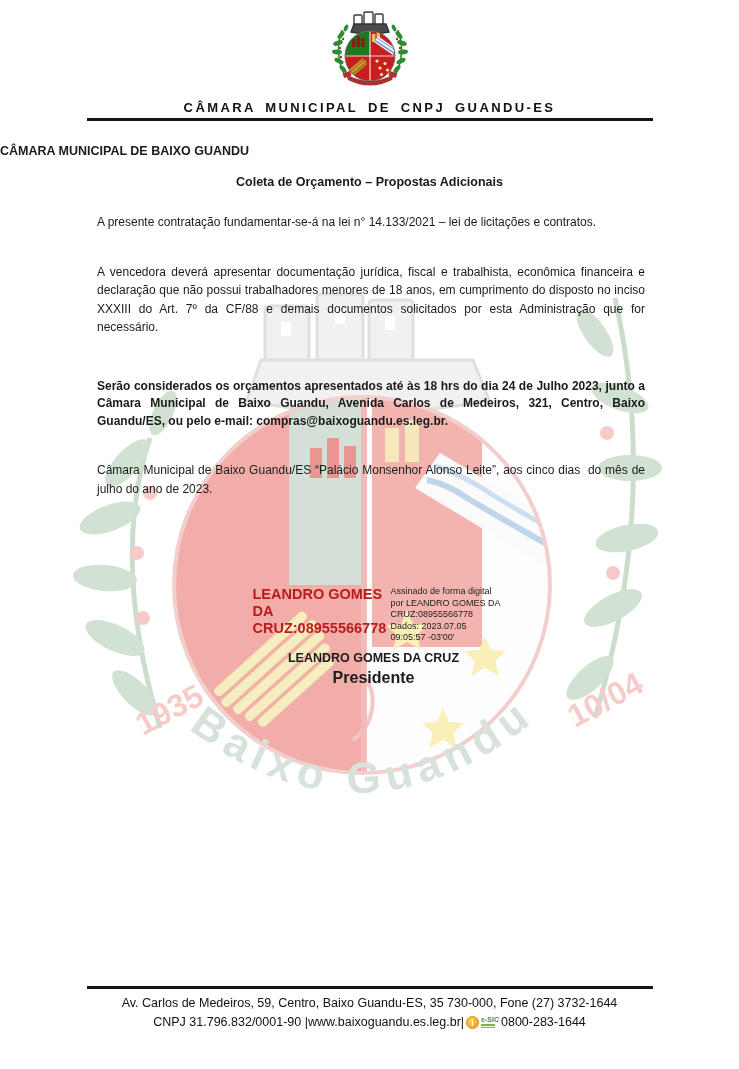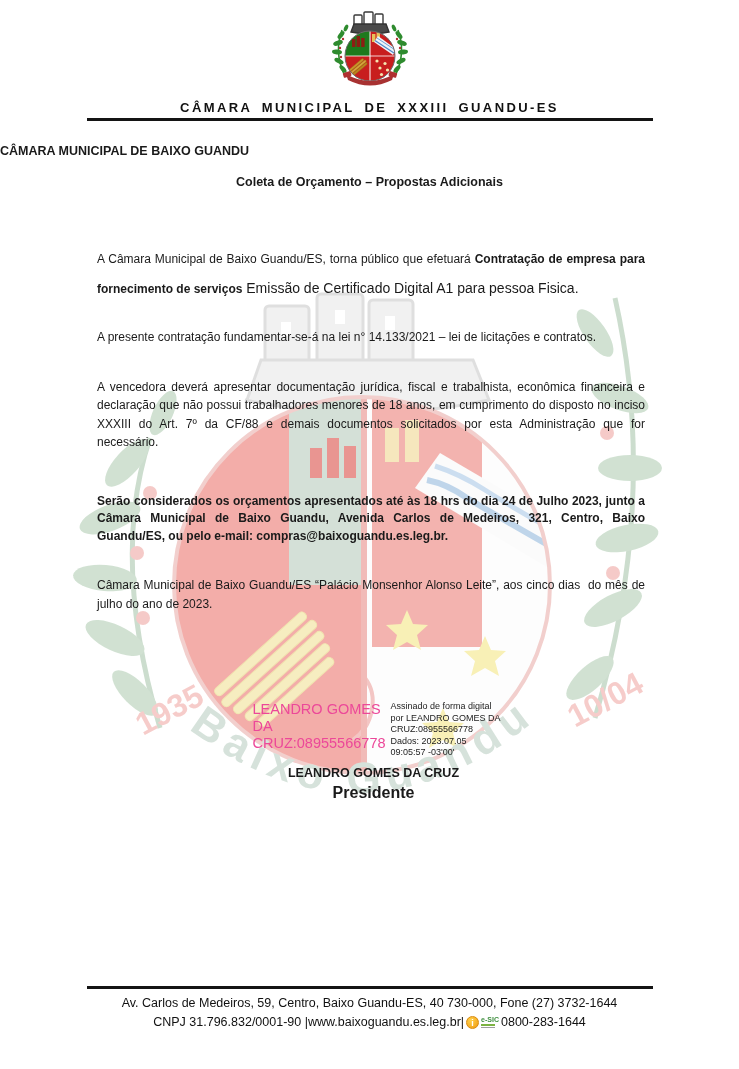--- a/index.html
+++ b/index.html
@@ -26,22 +26,22 @@
   .p1 { margin-top:56px; line-height:29px !important; }
   .p1 .bold { font-weight:bold; }
   .p1 .large { font-size:14px; }
   .p2 { margin-top:24px; text-align:left !important; }
   .p3 { margin-top:31px; }
   .p4 { margin-top:41px; font-weight:bold; line-height:17.5px !important; }
   .p5 { margin-top:31px; white-space:pre-wrap; }
   
   .sig-row { display:flex; justify-content:center; margin-top:88px; margin-left:30px; align-items:flex-start; }
   .stamp-name {
-    width:134px; font-weight:normal; font-size:14.5px; line-height:17px;
-    white-space:pre-line; color:#ec4899;
+    width:134px; font-weight:bold; font-size:14.5px; line-height:17px;
+    white-space:pre-line; color:#b91c1c;
   }
   .stamp-details {
     width:126px; font-size:9px; line-height:11.6px; margin-left:4px;
     white-space:pre-line; font-weight:normal; color:#222;
   }
   .signer-name { text-align:center; font-weight:bold; font-size:12.5px; margin-top:7px; margin-left:8px; }
   .signer-role { text-align:center; font-weight:bold; font-size:16px; margin-top:4px; margin-left:8px; }
   
   .footer { position:absolute; left:0; top:986px; width:739px; z-index:1; }
   .footer-rule { width:566px; height:2.5px; background:#141414; margin:0 auto; }
@@ -241,28 +241,27 @@
         <line x1="41" y1="23" x2="41" y2="73" stroke="#ffffff" stroke-width="1"></line>
         <line x1="16" y1="48" x2="66" y2="48" stroke="#ffffff" stroke-width="0.8"></line>
       </g>
       <circle cx="41" cy="48" r="25" fill="none" stroke="#6a6a6a" stroke-width="1"></circle>
 
       <path d="M17 66 Q41 80 65 66 L63 72 Q41 83 19 72 Z" fill="#a83232"></path>
       <rect x="14" y="64" width="8" height="5" rx="1" fill="#b03030" transform="rotate(-18 18 66)"></rect>
       <rect x="60" y="64" width="8" height="5" rx="1" fill="#b03030" transform="rotate(18 64 66)"></rect>
     </svg>
 
-    <div class="org-name">CÂMARA MUNICIPAL DE XXXIII GUANDU-ES</div>
+    <div class="org-name">CÂMARA MUNICIPAL DE CNPJ GUANDU-ES</div>
     <div class="rule"></div>
 
     <div class="doc-title">CÂMARA MUNICIPAL DE BAIXO GUANDU</div>
     <div class="doc-subtitle">Coleta de Orçamento – Propostas Adicionais</div>
 
     <div class="content">
-      <p class="p1"><span>A Câmara Municipal de Baixo Guandu/ES, torna público que efetuará </span><span class="bold">Contratação de empresa para fornecimento de serviços</span><span class="large"> Emissão de Certificado Digital A1 para pessoa Fisica.</span></p>
       <p class="p2">A presente contratação fundamentar-se-á na lei n° 14.133/2021 – lei de licitações e contratos.</p>
       <p class="p3">A vencedora deverá apresentar documentação jurídica, fiscal e trabalhista, econômica financeira e declaração que não possui trabalhadores menores de 18 anos, em cumprimento do disposto no inciso XXXIII do Art. 7º da CF/88 e demais documentos solicitados por esta Administração que for necessário.</p>
       <p class="p4">Serão considerados os orçamentos apresentados até às 18 hrs do dia 24 de Julho 2023, junto a Câmara Municipal de Baixo Guandu, Avenida Carlos de Medeiros, 321, Centro, Baixo Guandu/ES, ou pelo e-mail: compras@baixoguandu.es.leg.br.</p>
       <p class="p5">Câmara Municipal de Baixo Guandu/ES “Palácio Monsenhor Alonso Leite”, aos cinco dias  do mês de julho do ano de 2023.</p>
     </div>
 
     <div class="sig-row">
       <div class="stamp-name">LEANDRO GOMES
 DA
 CRUZ:08955566778</div>
@@ -271,21 +270,21 @@
 CRUZ:08955566778
 Dados: 2023.07.05
 09:05:57 -03'00'</div>
     </div>
     <div class="signer-name">LEANDRO GOMES DA CRUZ</div>
     <div class="signer-role">Presidente</div>
   </div>
 
   <div class="footer">
     <div class="footer-rule"></div>
-    <div class="footer-line first">Av. Carlos de Medeiros, 59, Centro, Baixo Guandu-ES, 40 730-000, Fone (27) 3732-1644</div>
+    <div class="footer-line first">Av. Carlos de Medeiros, 59, Centro, Baixo Guandu-ES, 35 730-000, Fone (27) 3732-1644</div>
     <div class="footer-line cnpj-row">
       <span>CNPJ 31.796.832/0001-90 |www.baixoguandu.es.leg.br|</span>
       <span class="esic">
         <span class="esic-circle">i</span>
         <span class="esic-text">
           <span class="esic-label">e-SIC</span>
           <span class="esic-bar1"></span>
           <span class="esic-bar2"></span>
         </span>
       </span>

